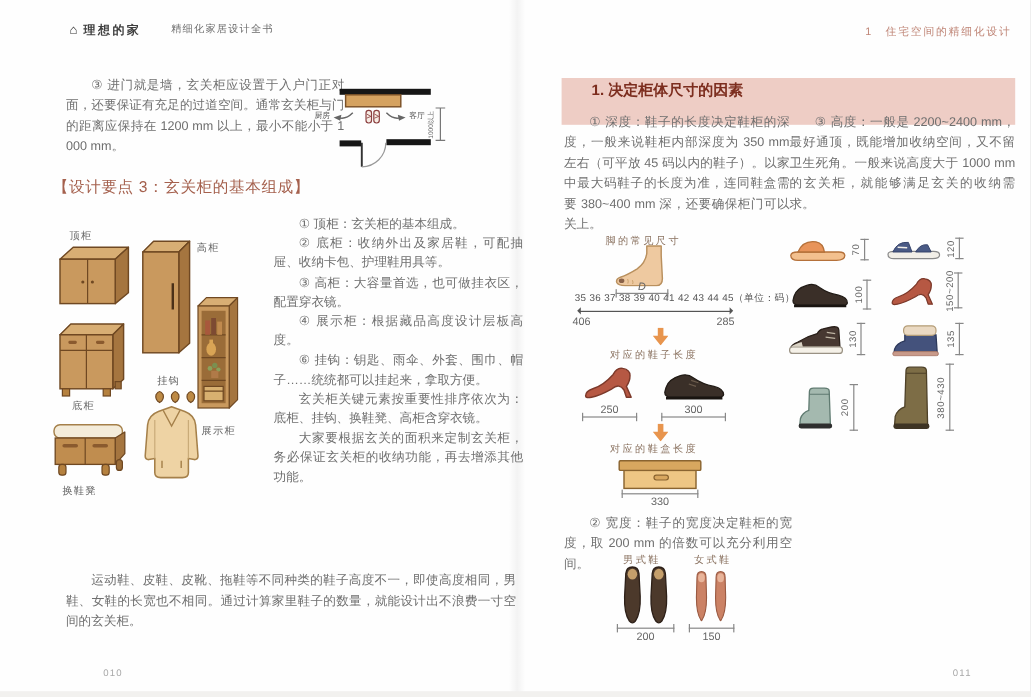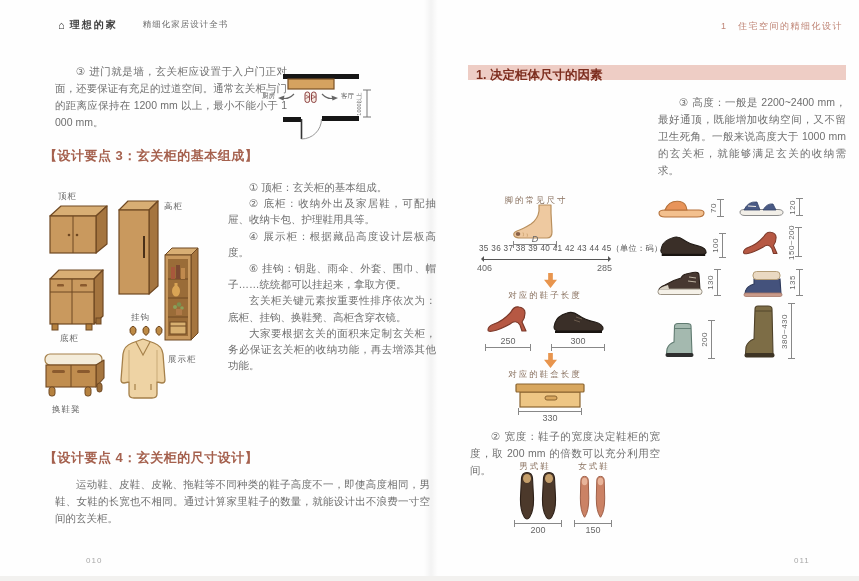--- a/index.html
+++ b/index.html
@@ -15,23 +15,23 @@
   
   .hdr-left{left:58px;top:18px;display:flex;align-items:center;gap:5px;color:#4a4a4a;}
   .hdr-mark{font-size:11px;color:#333;}
   .hdr-title{font-size:10px;font-weight:bold;letter-spacing:2px;color:#3f3f3f;}
   .hdr-sub{font-size:8.5px;color:#6d6d6d;letter-spacing:1px;margin-left:20px;}
   .hdr-right{right:16px;top:20px;font-size:9px;color:#bf8576;letter-spacing:1.5px;}
   
   .para{font-size:10.5px;line-height:17px;color:#6f6f6f;text-indent:2em;
         word-break:break-all;text-align:justify;margin:0;}
   .list .para{line-height:16.2px;}
-  .sec-head{font-size:13px;font-weight:bold;color:#a5614e;letter-spacing:.5px;}
+  .sec-head{font-size:13px;font-weight:normal;color:#a5614e;letter-spacing:.5px;}
   .title-bar{background:#eecdc5;color:#7c2d1e;font-weight:bold;font-size:12.5px;
-        height:15px;line-height:21px;padding-left:8px;box-sizing:border-box;}
+        height:39px;line-height:21px;padding-left:25px;box-sizing:border-box;}
   .ill-label{font-size:8.5px;color:#666;letter-spacing:1px;}
   .diag-label{font-size:8.5px;color:#8a7260;letter-spacing:2px;text-align:center;}
   .page-num{font-size:8px;color:#a8a8a8;letter-spacing:1px;}
   .sizes-row{font-size:8.2px;color:#555;white-space:nowrap;letter-spacing:.3px;}
   .end-num{font-size:9px;color:#666;}
   
   .ruler{height:1px;background:#555;}
   .ruler::before,.ruler::after{content:'';position:absolute;top:-3px;border:3.5px solid transparent;}
   .ruler::before{left:-5px;border-right-color:#555;}
   .ruler::after{right:-5px;border-left-color:#555;}
@@ -171,33 +171,34 @@
     <rect x="10" y="20" width="13" height="3" rx="1.5" fill="#8a5a2e"></rect>
     <rect x="35" y="20" width="13" height="3" rx="1.5" fill="#8a5a2e"></rect>
     <rect x="7" y="37" width="6" height="9" rx="2.5" fill="#b5813f" stroke="#6f4822"></rect>
     <rect x="43" y="37" width="6" height="9" rx="2.5" fill="#b5813f" stroke="#6f4822"></rect>
     <rect x="55" y="33" width="5" height="9" rx="2.5" fill="#9a6c38" stroke="#6f4822"></rect>
   </svg>
 
   <div class="abs list" style="left:228px;top:179px;width:208px;">
     <p class="para">① 顶柜：玄关柜的基本组成。</p>
     <p class="para">② 底柜：收纳外出及家居鞋，可配抽屉、收纳卡包、护理鞋用具等。</p>
+    <p class="para">③ 高柜：大容量首选，也可做挂衣区，配置穿衣镜。</p>
     <p class="para">④ 展示柜：根据藏品高度设计层板高度。</p>
     <p class="para">⑥ 挂钩：钥匙、雨伞、外套、围巾、帽子……统统都可以挂起来，拿取方便。</p>
     <p class="para">玄关柜关键元素按重要性排序依次为：底柜、挂钩、换鞋凳、高柜含穿衣镜。</p>
     <p class="para">大家要根据玄关的面积来定制玄关柜，务必保证玄关柜的收纳功能，再去增添其他功能。</p>
   </div>
 
-  <div class="abs sec-head" style="left:44px;top:449px;">【设计要点 4：玄关柜的尺寸设计】</div>
   <p class="abs para" style="left:55px;top:476px;width:375px;">运动鞋、皮鞋、皮靴、拖鞋等不同种类的鞋子高度不一，即使高度相同，男鞋、女鞋的长宽也不相同。通过计算家里鞋子的数量，就能设计出不浪费一寸空间的玄关柜。</p>
 
   <span class="abs page-num" style="left:86px;top:556px;">010</span>
 
   <div class="abs title-bar" style="left:468px;top:65px;width:378px;">1. 决定柜体尺寸的因素</div>
 
+  <p class="abs para" style="left:470px;top:94px;width:188px;">① 深度：鞋子的长度决定鞋柜的深度，一般来说鞋柜内部深度为 350 mm 左右（可平放 45 码以内的鞋子）。以家中最大码鞋子的长度为准，连同鞋盒需要 380~400 mm 深，还要确保柜门可以关上。</p>
   <p class="abs para" style="left:658px;top:94px;width:188px;">③ 高度：一般是 2200~2400 mm，最好通顶，既能增加收纳空间，又不留卫生死角。一般来说高度大于 1000 mm 的玄关柜，就能够满足玄关的收纳需求。</p>
 
   <div class="abs diag-label" style="left:470px;top:195px;width:132px;">脚的常见尺寸</div>
   <svg class="abs" style="left:512px;top:203px;" width="46" height="36" viewBox="0 0 46 36">
     <path d="M27,2 L27,8 Q26,16 19,21 Q11,26 5,28 Q1,29.5 2,32.5 Q3,35 9,35 L35,35 Q40,35 40,29 L39,10 Q39,5 39,2 Z" fill="#eec9a0" stroke="#b9905e" stroke-width="1.2" stroke-linejoin="round"></path>
     <ellipse cx="6" cy="31" rx="2.3" ry="1.9" fill="#8a6248"></ellipse>
     <path d="M11,29.5 q1,2 .2,3.8 M15,30.5 q.9,1.8 .2,3.2" stroke="#c9a06c" stroke-width=".8" fill="none"></path>
   </svg>
   <div class="abs hdim num-top" style="left:513px;top:234px;width:44px;">
     <div class="hline"></div>

